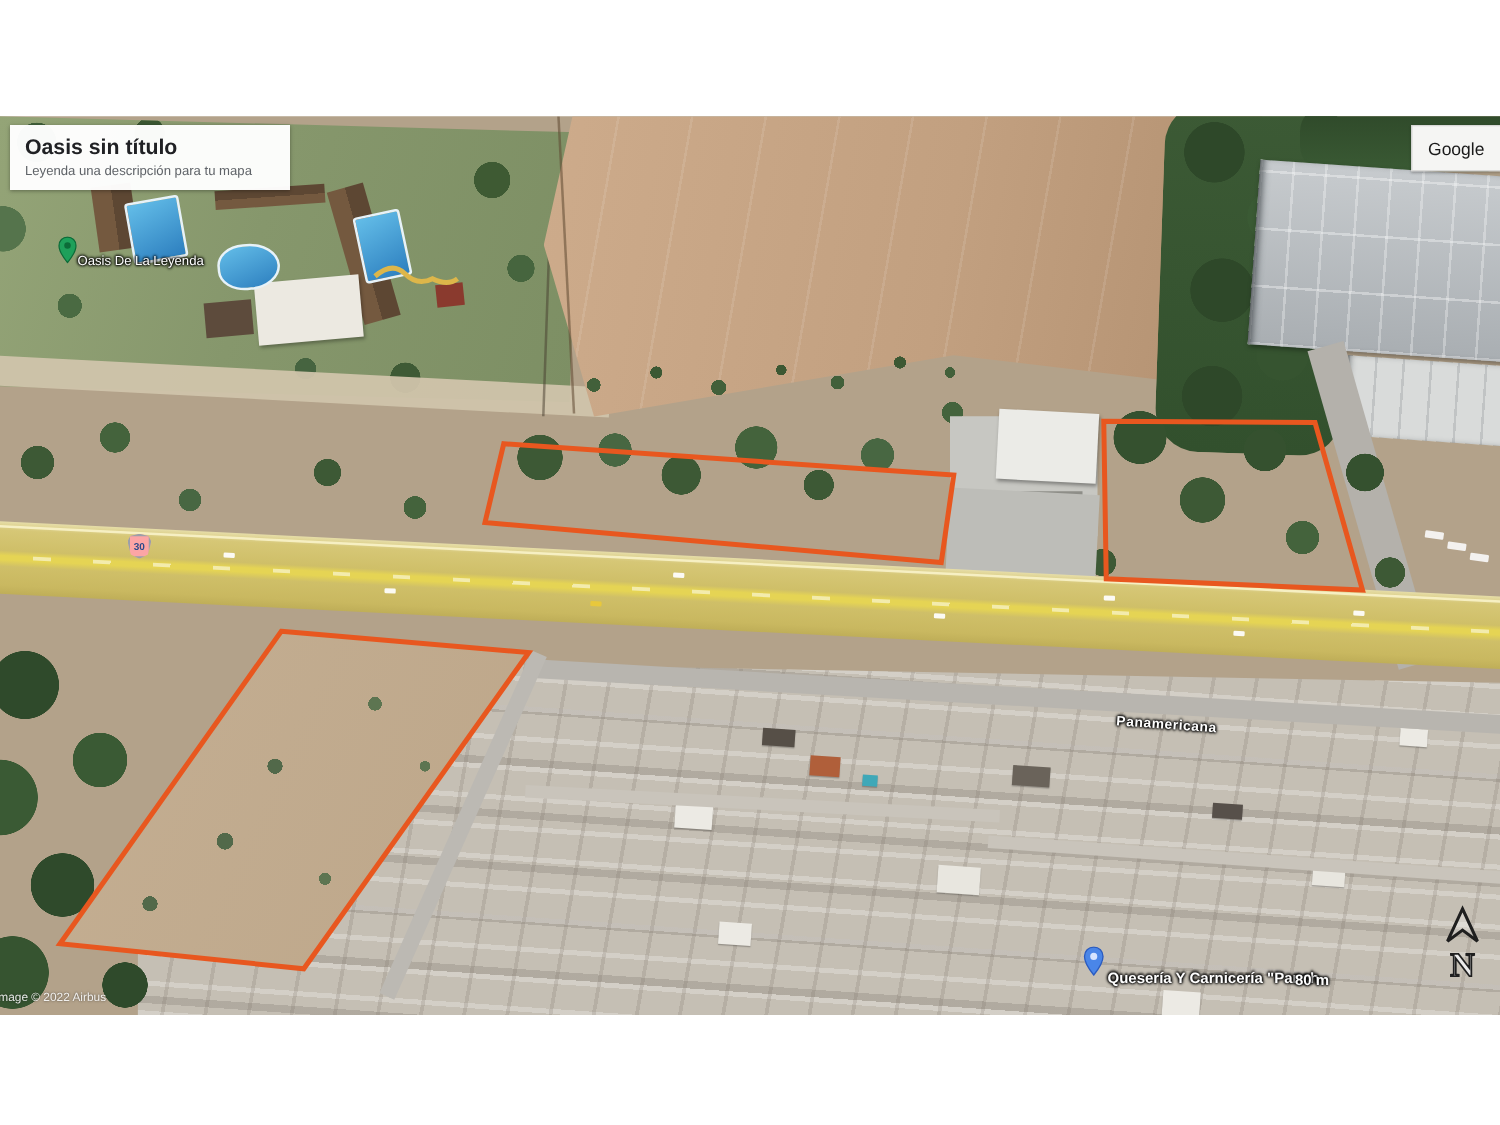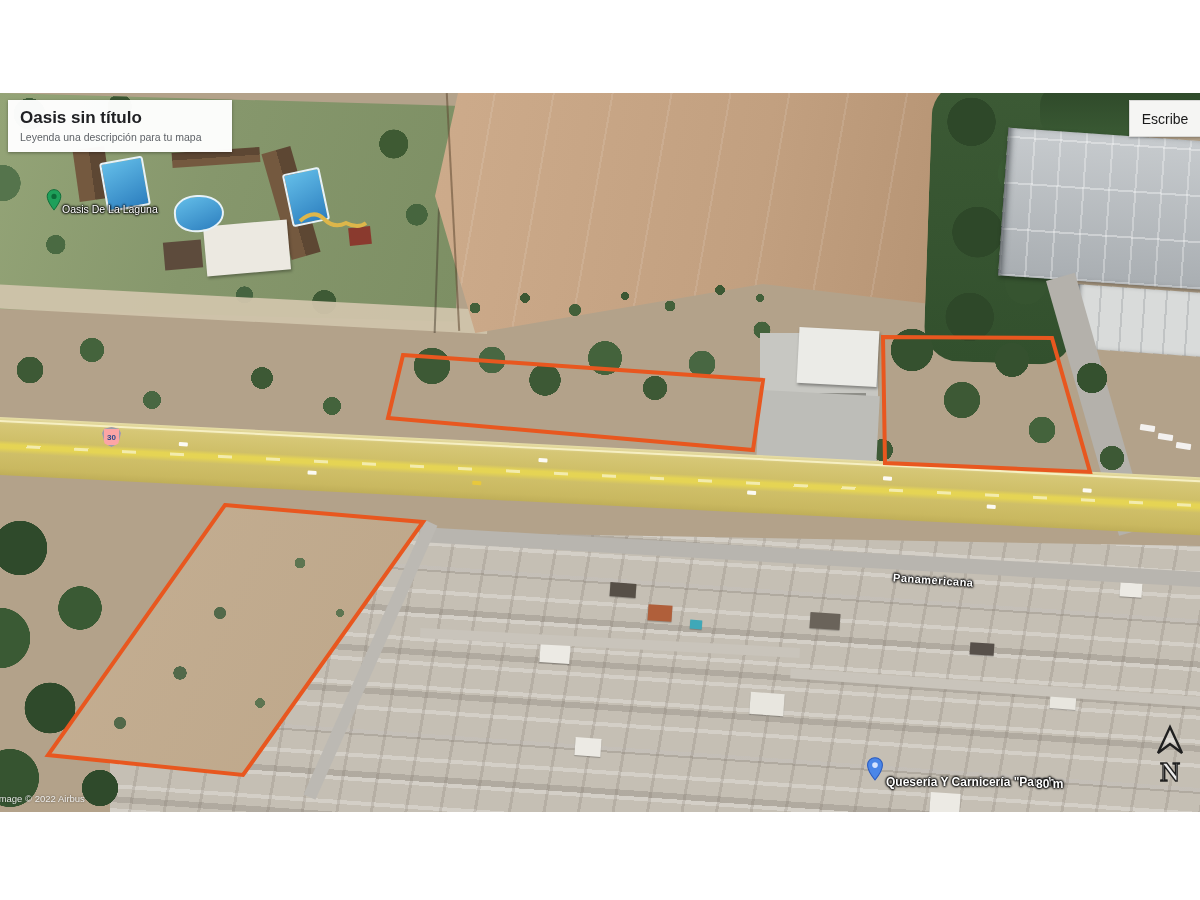--- a/index.html
+++ b/index.html
@@ -297,33 +297,33 @@
 
   <svg class="pin pin-green" viewBox="0 0 24 34">
     <path d="M12,1 C6,1 1.5,5.6 1.5,11.6 c0,8 10.5,21 10.5,21 s10.5,-13 10.5,-21 C22.5,5.6 18,1 12,1 z" fill="#1ea05a" stroke="#0c6b38" stroke-width="1.5"></path>
     <circle cx="12" cy="11.5" r="4" fill="#0c6b38"></circle>
   </svg>
   <svg class="pin pin-blue" viewBox="0 0 24 34">
     <path d="M12,1 C6,1 1.5,5.6 1.5,11.6 c0,8 10.5,21 10.5,21 s10.5,-13 10.5,-21 C22.5,5.6 18,1 12,1 z" fill="#4a86e8" stroke="#2a5bc0" stroke-width="1.5"></path>
     <circle cx="12" cy="11.5" r="4" fill="#d6e4ff"></circle>
   </svg>
 
-  <div class="map-label lbl-oasis">Oasis De La Laguna</div>
+  <div class="map-label lbl-oasis">Oasis De La Leyenda</div>
   <div class="map-label lbl-pan">Panamericana</div>
   <div class="map-label lbl-poi">Quesería Y Carnicería "Panch</div>
   <div class="map-label lbl-scale">80 m</div>
 
   <div class="shield">
     <span>30</span>
   </div>
 
   <div class="copyright">Image © 2022 Airbus</div>
   <svg class="compass" viewBox="0 0 40 66">
     <path d="M20,4 L32,30 L20,21 L8,30 Z" fill="rgba(240,240,240,.35)" stroke="#1f1f1f" stroke-width="2.4"></path>
     <text x="20" y="58" text-anchor="middle" font-size="27" font-weight="bold" font-family="Liberation Serif, serif" fill="#ececec" stroke="#1f1f1f" stroke-width="1.4">N</text>
   </svg>
 </div>
 
 <div class="title-card">
   <h1>Oasis sin título</h1>
   <p>Leyenda una descripción para tu mapa</p>
 </div>
-<div class="legend-btn">Escribe</div>
+<div class="legend-btn">Google</div>
 
 </body></html>

